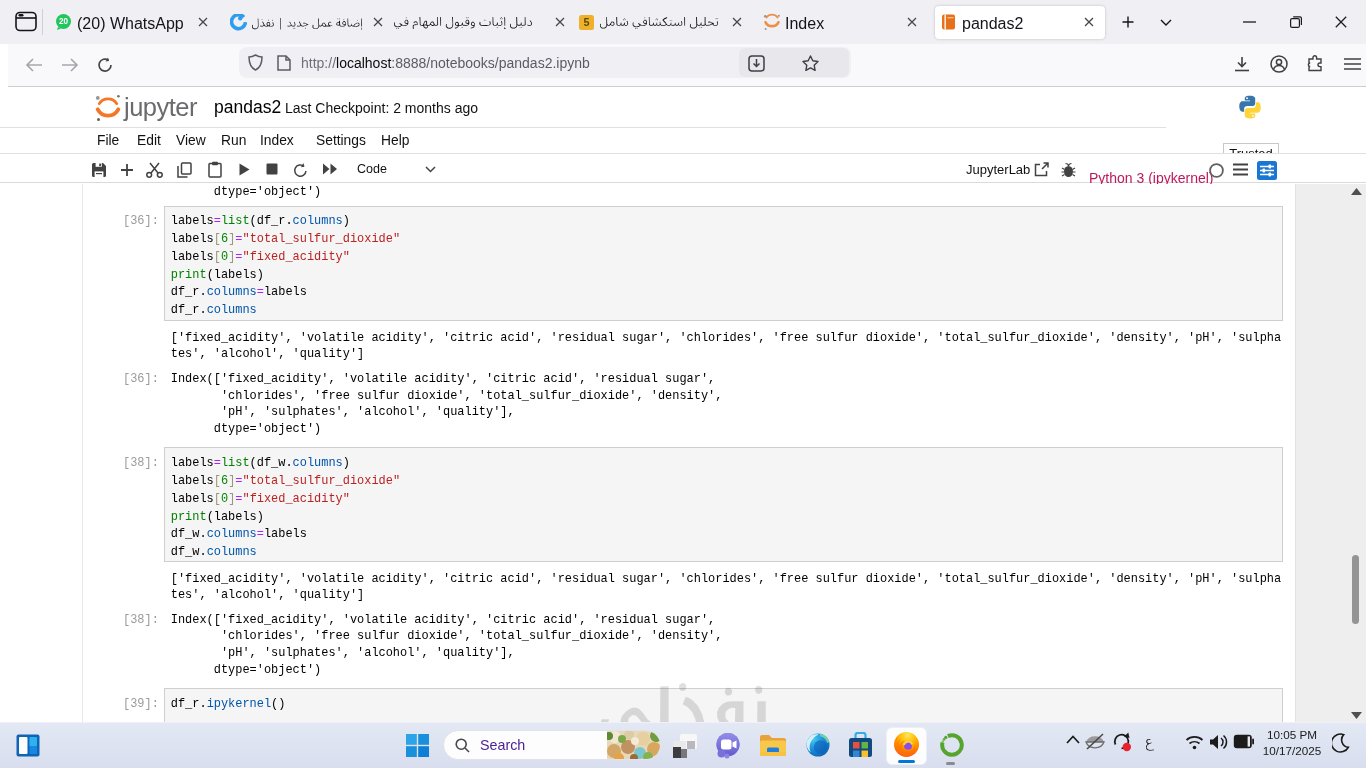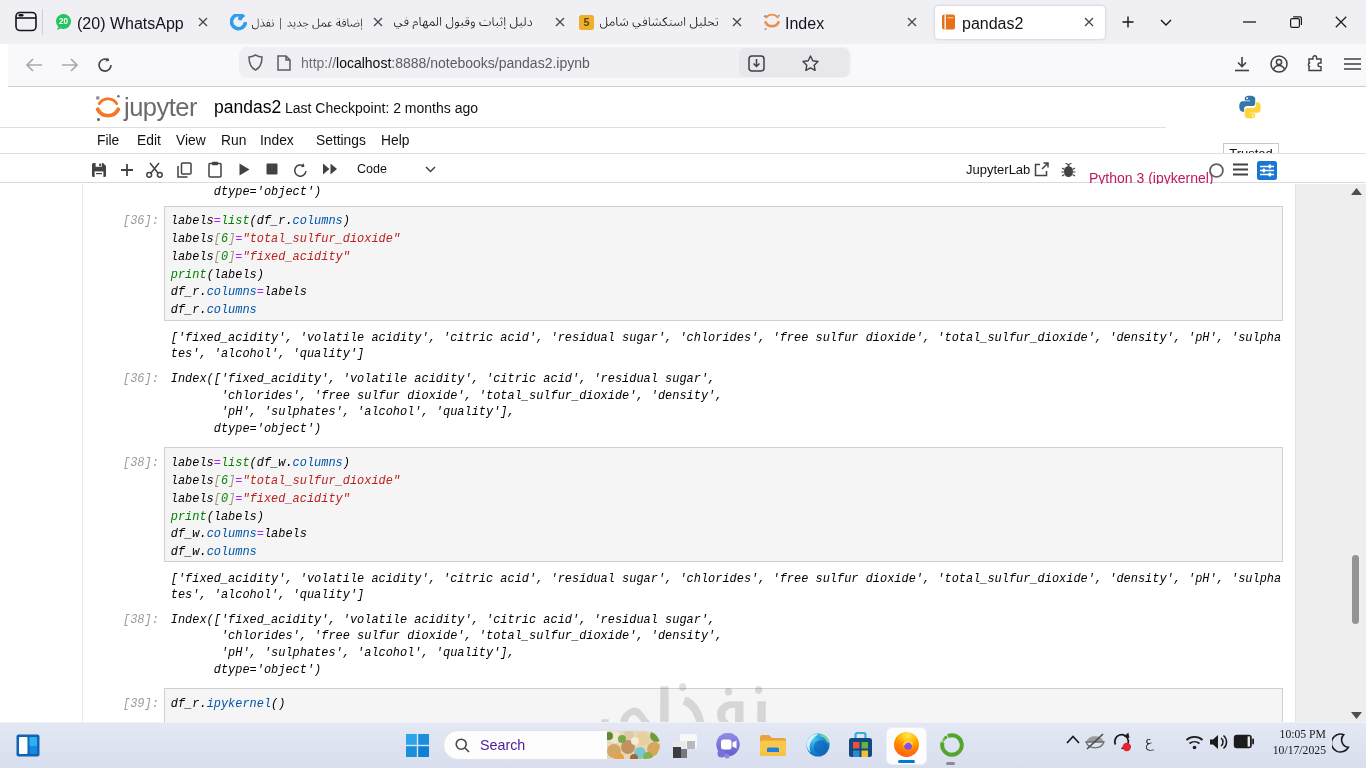--- a/index.html
+++ b/index.html
@@ -19,30 +19,30 @@
 #jheader{left:0;top:87px;width:1366px;height:40px;background:#fff;text-align:center;}
 #jmenu{left:0;top:127px;width:1166px;height:26px;background:#fff;border-top:1px solid #e0e0e0;}
 .mi{font-size:13.8px;color:#111;top:5px;}
 #jtoolbar{left:0;top:153px;width:1366px;height:30px;background:#fff;border-top:1px solid #e0e0e0;border-bottom:1px solid #dadada;}
 #trusted{left:1223px;top:131px;width:56px;height:20px;border:1px solid #c8c8c8;background:#fff;font-size:13px;color:#111;text-align:center;line-height:19px;margin-top:12px;}
 
 #content{left:0;top:184px;width:1366px;height:538px;background:#fff;overflow:hidden;}
 #gutter{left:1295px;top:0px;width:71px;height:538px;background:#eeeeef;border-left:1px solid #e2e2e2;}
 .cellbox{left:164px;width:1119px;background:#f5f5f5;border:1px solid #cfcfcf;}
 pre,.mono{font-family:"Liberation Mono",monospace;font-size:11.95px;}
-pre{position:absolute;white-space:pre;font-style:italic;}
+pre{position:absolute;white-space:pre;}
 .code{line-height:17.9px;color:#000;}
 .out{line-height:16.6px;color:#000;}
 .outx{line-height:16.8px;color:#000;}
 .prompt{color:#9b9b9b;line-height:17.9px;}
 .k{color:#008000;}.s{color:#ba2121;}.n{color:#008800;}.o{color:#aa22ff;}.p{color:#0055aa;}.b{color:#999977;}
 
 #taskbar{left:0;top:722px;width:1366px;height:46px;background:linear-gradient(#e3e8f4,#d8deee);border-top:1px solid #eef1f8;}
 #searchpill{left:443px;top:7px;width:218px;height:30px;background:#fdfdfe;border:1px solid #e2e2e8;border-radius:15px;overflow:hidden;}
-.traytxt{font-size:11.7px;color:#1b1b1b;text-align:right;white-space:nowrap;font-family:Liberation Serif, serif;}
+.traytxt{font-size:11.7px;color:#1b1b1b;text-align:center;white-space:nowrap;}
 </style>
 </head>
 <body>
 <div id="stage">
 
 <div class="abs" id="tabstrip">
  <svg class="abs" style="left:15px;top:11px" width="22" height="21" viewBox="0 0 22 21">
         <rect x="1" y="1.5" width="20" height="18" rx="4" fill="none" stroke="#15141a" stroke-width="1.6"></rect>
         <line x1="1" y1="7" x2="21" y2="7" stroke="#15141a" stroke-width="1.6"></line>
         <rect x="3.5" y="3" width="5" height="2.4" rx="1.2" fill="#15141a"></rect>

